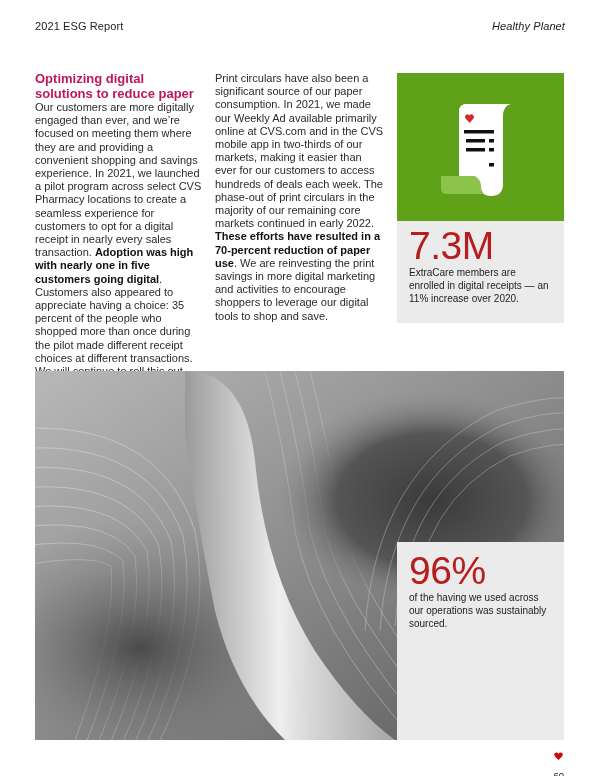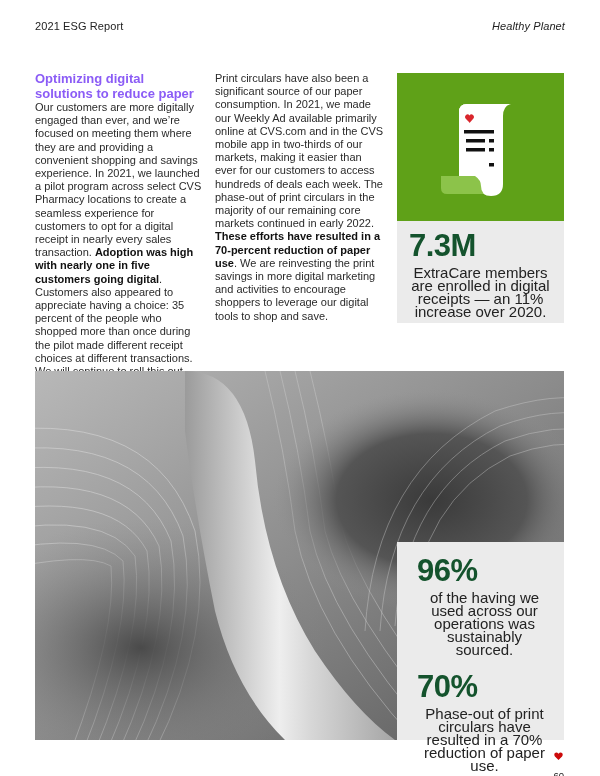--- a/index.html
+++ b/index.html
@@ -9,33 +9,33 @@
     .hdr { position: absolute; top: 20px; font-size: 11px; color: #222; letter-spacing: 0.1px; }
     .hdr-left { left: 35px; }
     .hdr-right { right: 35px; font-style: italic; }
 
     .col { position: absolute; top: 72px; width: 170px; font-size: 11px; line-height: 13.2px; color: #2a2a2a; }
     .col-1 { left: 35px; }
     .col-2 { left: 215px; }
     .col p { margin: 0; }
     .col p + p { margin-top: 13px; font-style: italic; }
     .col b { font-weight: 700; color: #111; margin-top: 44px; }
-    .section-title { font-size: 13px; line-height: 14.5px; font-weight: 700; color: #8b5cf6; }
+    .section-title { font-size: 13px; line-height: 14.5px; font-weight: 700; color: #be185d; }
 
     .green-box { position: absolute; left: 397px; top: 73px; width: 167px; height: 148px; background: #5fa118; }
     .receipt-icon { position: absolute; left: 44px; top: 31px; width: 70px; height: 95px; }
 
     .stat-panel-top { position: absolute; left: 397px; top: 221px; width: 167px; height: 102px; background: #ebebeb; padding: 8px 12px 0 12px; }
-    .stat-value { font-size: 31px; line-height: 34px; font-weight: 700; color: #14532d; letter-spacing: -0.5px; }
-    .stat-desc { font-size: 15px; line-height: 13px; color: #222; margin-top: 3px; text-align: center; }
+    .stat-value { font-size: 39px; line-height: 34px; font-weight: 400; color: #b91c1c; letter-spacing: -0.5px; }
+    .stat-desc { font-size: 10px; line-height: 13px; color: #222; margin-top: 3px; }
 
     .photo { position: absolute; left: 35px; top: 371px; width: 529px; height: 369px; overflow: hidden; background: #8a8a8a; }
     .photo svg { display: block; }
 
-    .stat-panel-bottom { position: absolute; left: 397px; top: 542px; width: 167px; height: 198px; background: #ebebeb; padding: 12px 12px 0 20px; }
+    .stat-panel-bottom { position: absolute; left: 397px; top: 542px; width: 167px; height: 198px; background: #ebebeb; padding: 12px 12px 0 12px; }
     .stat-block + .stat-block { margin-top: 14px; }
 
     .footer { position: absolute; right: 36px; top: 752px; display: flex; align-items: center; gap: 10px; font-size: 9.5px; color: #222; flex-direction: column; }
     .footer-heart { width: 9px; height: 8px; }
   </style>
 </head>
 <body>
 
 <div class="hdr hdr-left">2021 ESG Report</div>
 <div class="hdr hdr-right">Healthy Planet</div>
@@ -127,24 +127,20 @@
       <path d="M375 250 Q385 130 475 85 Q520 68 560 75"></path>
     </g>
   </svg>
 </div>
 
 <div class="stat-panel-bottom">
   <div class="stat-block">
     <div class="stat-value">96%</div>
     <div class="stat-desc">of the having we used across our operations was sustainably sourced.</div>
   </div>
-  <div class="stat-block">
-    <div class="stat-value">70%</div>
-    <div class="stat-desc">Phase-out of print circulars have resulted in a 70% reduction of paper use.</div>
-  </div>
 </div>
 
 <div class="footer">
   <svg class="footer-heart" viewBox="0 0 10 9" xmlns="http://www.w3.org/2000/svg">
     <path d="M5 9 L1 5 Q-0.5 3 1 1.2 Q3 -0.5 5 2 Q7 -0.5 9 1.2 Q10.5 3 9 5 Z" fill="#cc0a0a"></path>
   </svg>
   <span>60</span>
 </div>
 
 </body></html>

